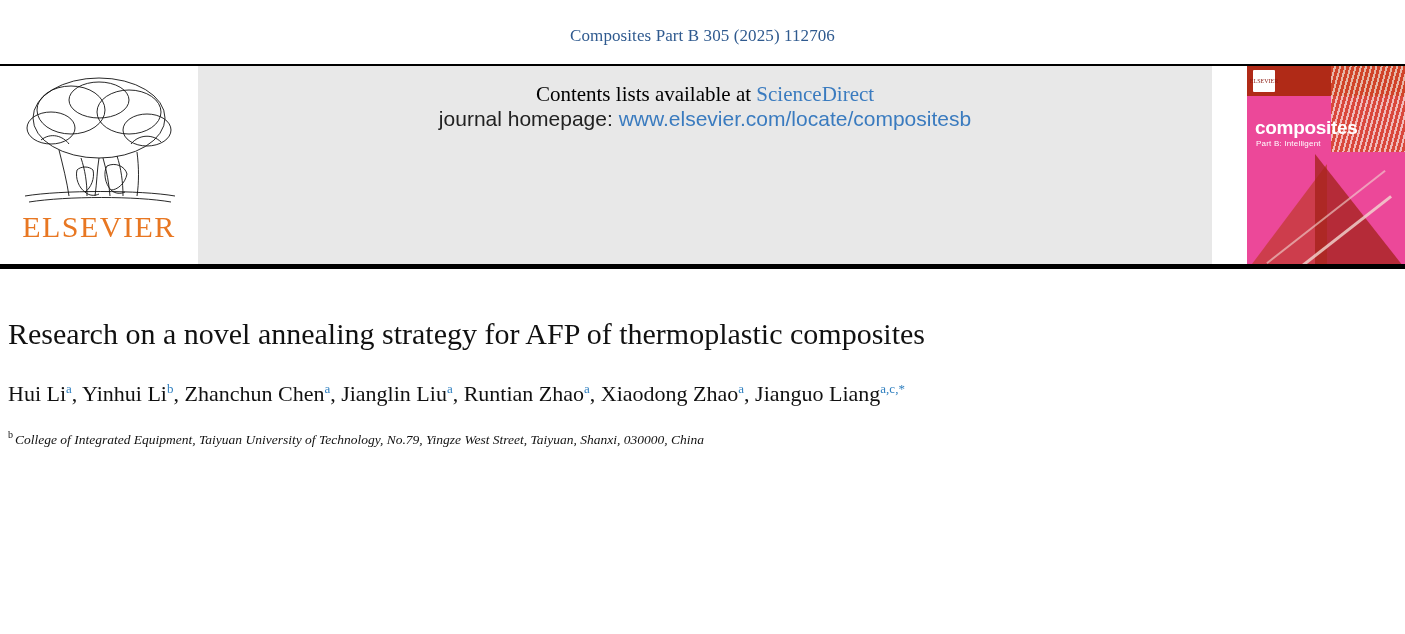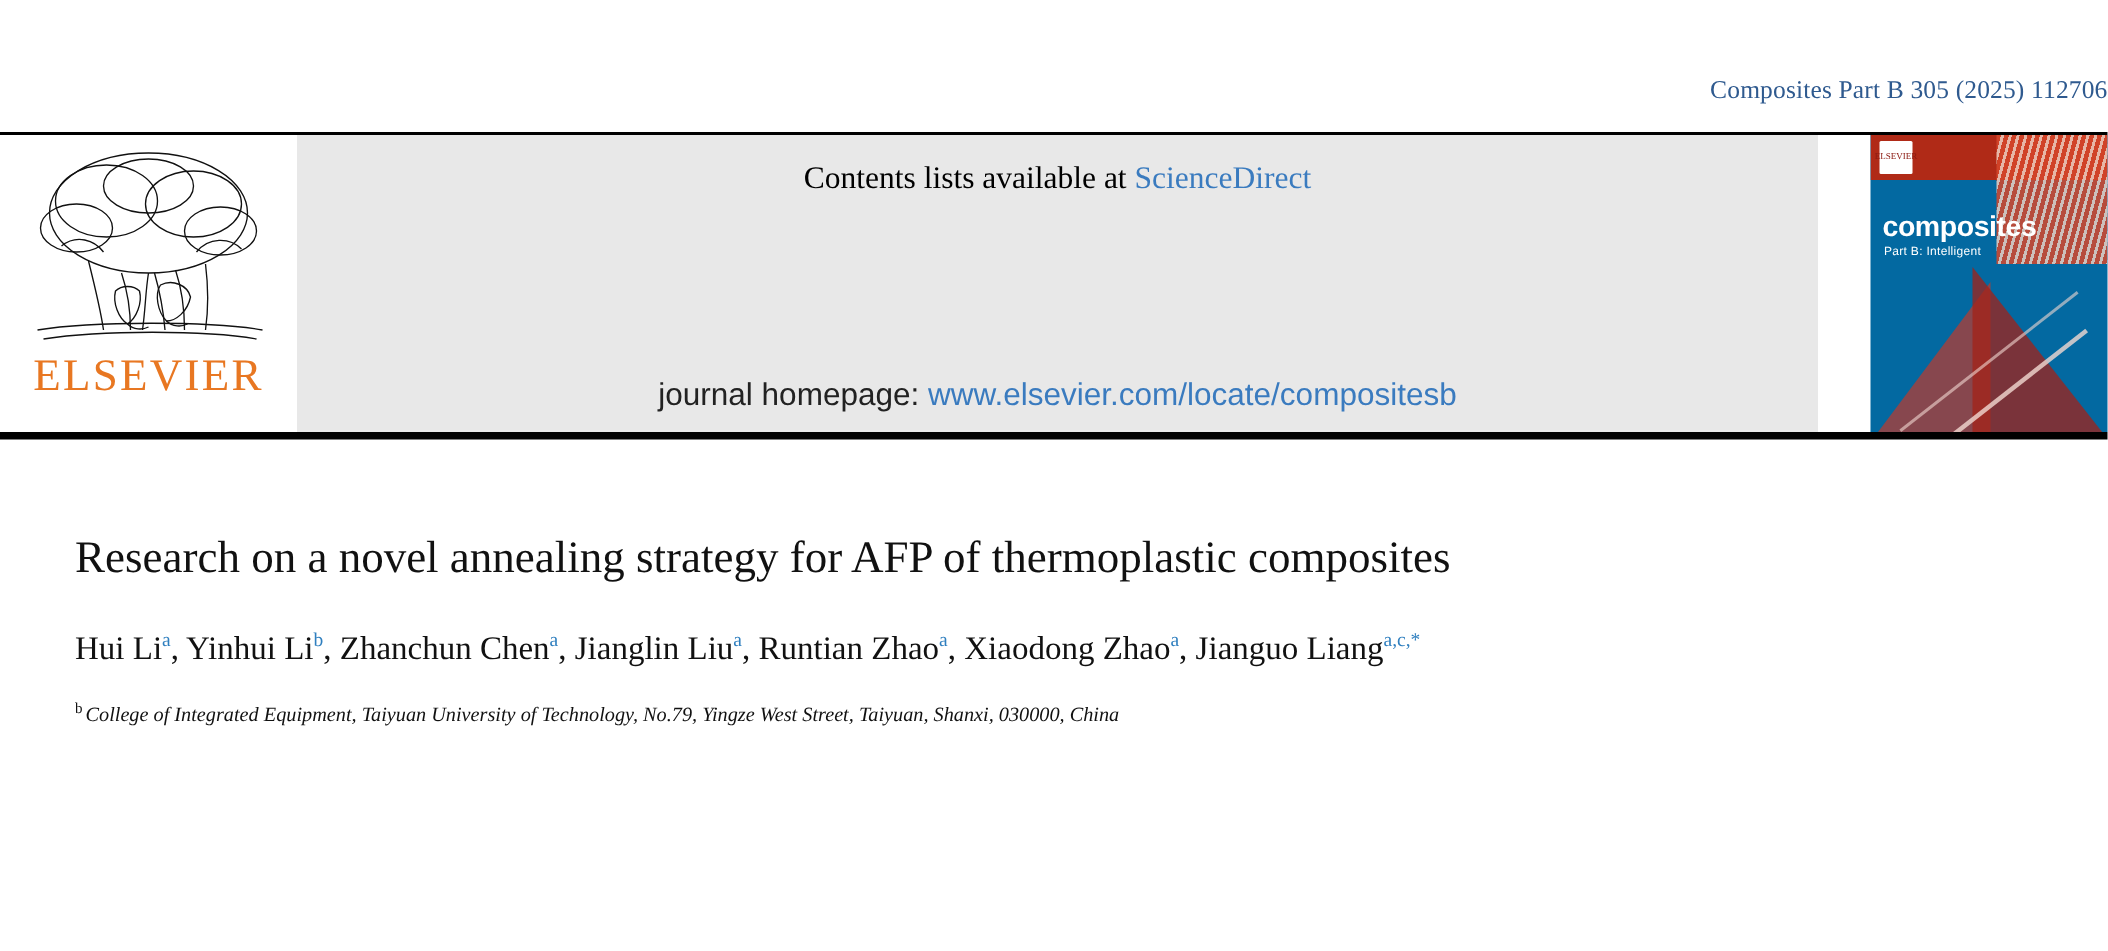--- a/index.html
+++ b/index.html
@@ -16,25 +16,25 @@
   }
   .page {
     position: relative;
     width: 1405px;
     height: 634px;
     background: #ffffff;
   }
 
   
   .running-head {
-    text-align: right;
+    text-align: center;
     font-family: "Liberation Serif", serif;
     font-size: 17px;
     color: #2f5a8f;
-    padding-top: 50px;
+    padding-top: 26px;
     letter-spacing: 0.1px;
   }
 
   
   .masthead {
     position: relative;
     margin: 18px 0 0 0;
     border-top: 2px solid #000;
     height: 205px;
     box-sizing: border-box;
@@ -70,21 +70,20 @@
     line-height: 1;
     margin-top: -6px;
   }
 
   .journal-band {
     flex: 1 1 auto;
     background: #e8e8e8;
     display: flex;
     flex-direction: column;
     align-items: center;
-    justify-content: space-between;
     padding: 16px 10px 12px 10px;
     box-sizing: border-box;
   }
   .contents-line {
     font-size: 21px;
     font-family: "Liberation Serif", serif;
     color: #000;
   }
   .contents-line a, .homepage-line a {
     color: #3a7bbf;
@@ -101,21 +100,21 @@
     font-size: 21px;
     font-family: "Liberation Sans", sans-serif;
     color: #222;
   }
 
   .cover-thumb {
     width: 158px;
     flex: 0 0 158px;
     margin-left: 35px;
     position: relative;
-    background: #0369a1;
+    background: #ec4899;
     overflow: hidden;
   }
   .cover-thumb .cv-top {
     position: absolute; left:0; top:0; width:100%; height:30px;
     background:#b02a17;
   }
   .cover-thumb .cv-els {
     position:absolute; left:6px; top:4px; width:22px; height:22px;
     background:#fff; border-radius:1px;
     font-family:"Liberation Serif", serif; font-size:6px; color:#8c1b12;
@@ -156,22 +155,21 @@
     font-family:"Liberation Sans", sans-serif;
     font-size:8px; color:#ffffff; letter-spacing:0.2px;
   }
   .rule-thick {
     border-bottom: 5px solid #000;
     margin-top: 0;
   }
 
   
   .article {
-    padding: 62px 0 0 8px;
-    margin-left: 42px;
+    padding: 48px 0 0 8px;
   }
   .article-title {
     font-family: "Liberation Serif", serif;
     font-size: 30px;
     line-height: 1.15;
     margin: 0 0 26px 0;
     font-weight: 400;
     color: #111;
   }
   .authors {

